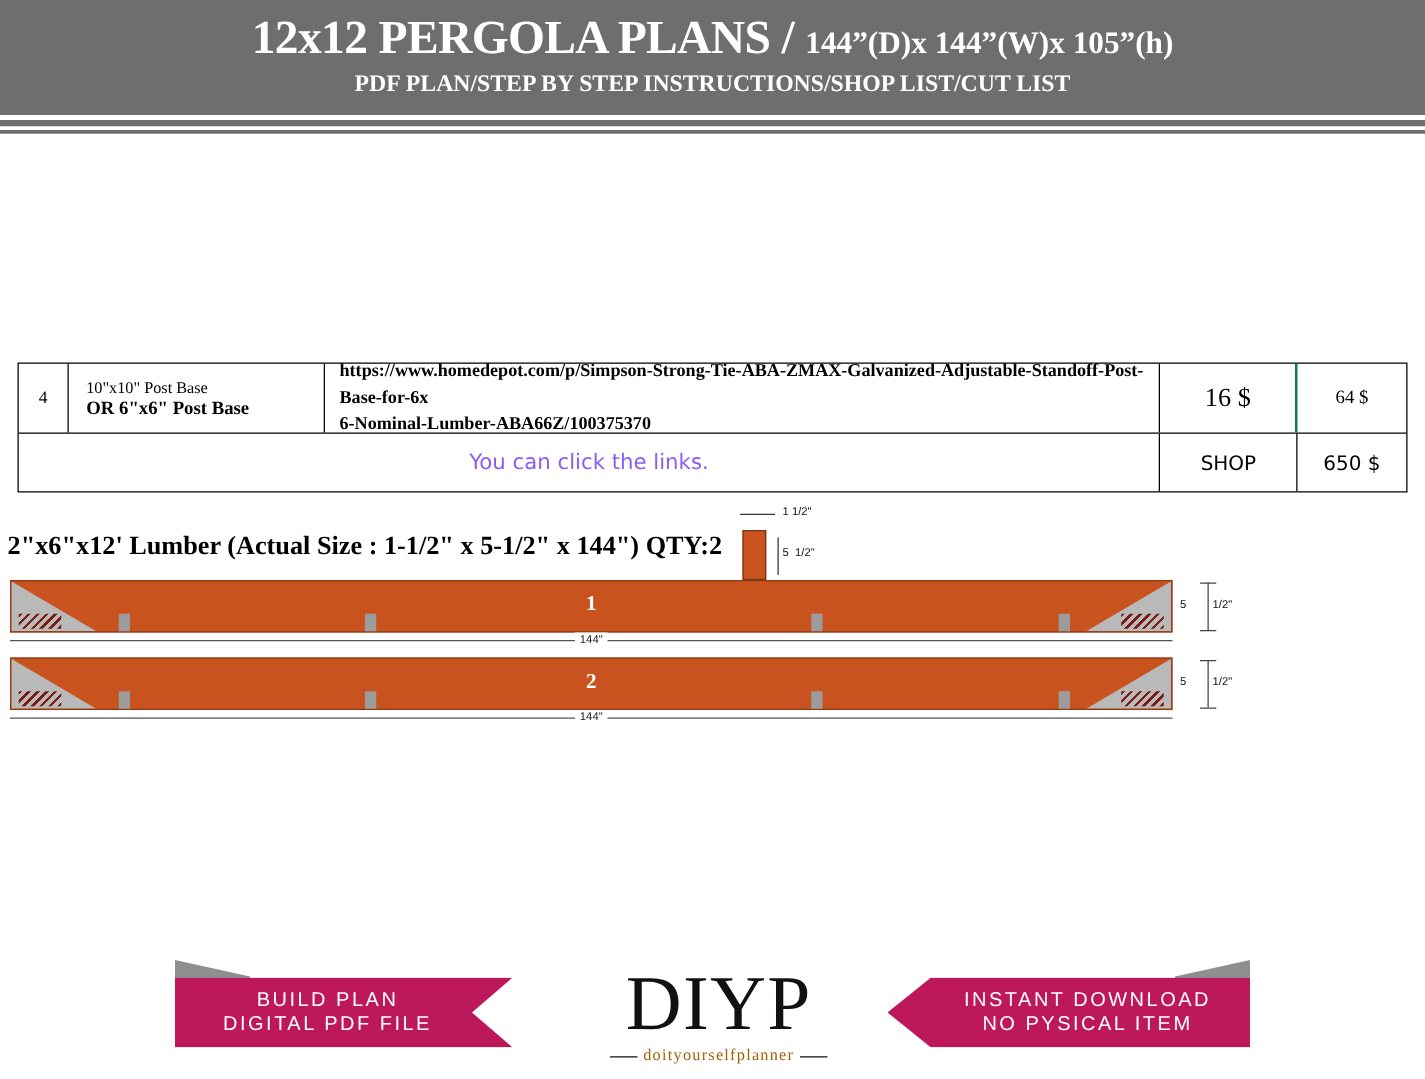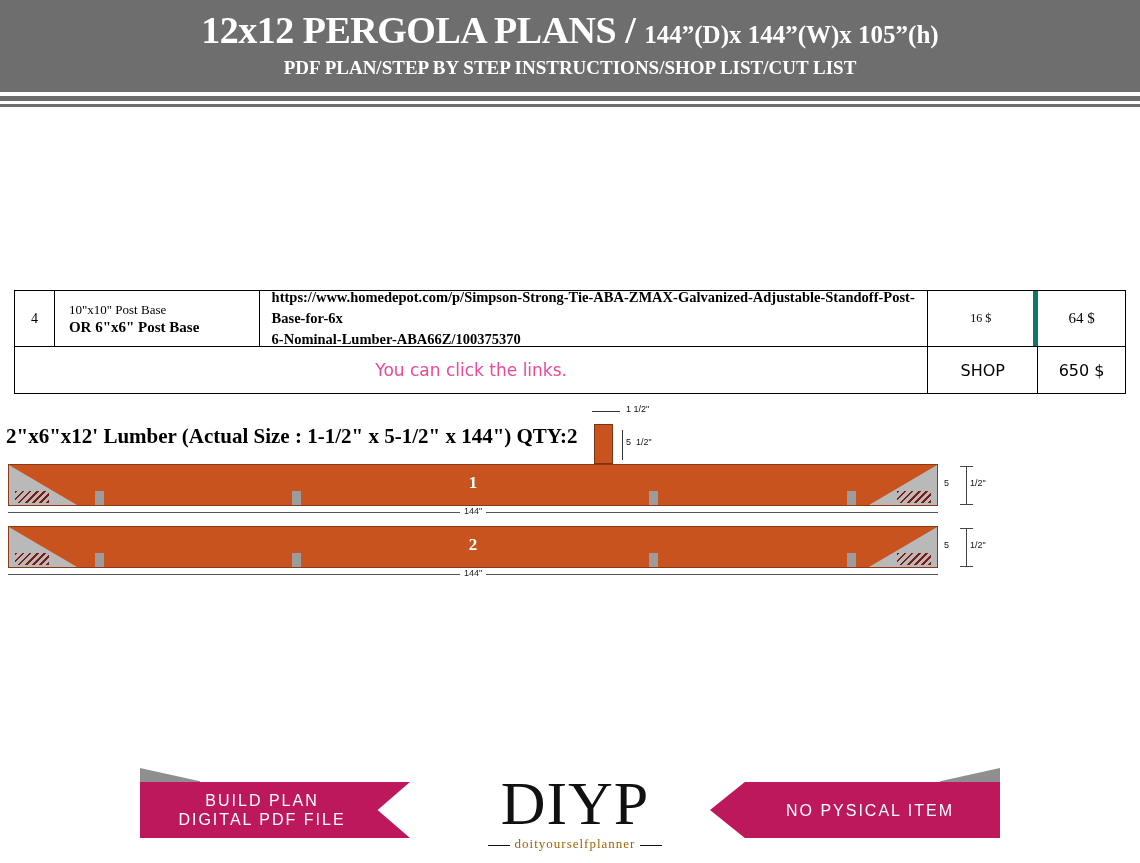--- a/index.html
+++ b/index.html
@@ -111,36 +111,36 @@
     padding-right: 6px;
   }
   .c-link span {
     font-size: 14.5px;
     font-weight: bold;
     line-height: 21px;
     word-break: break-all;
   }
   .c-price {
     width: 110px;
-    border-right: 5px solid #0f766e;
-    justify-content: center;
-    font-size: 12px;
+    border-right: 2px solid #0f766e;
+    justify-content: center;
+    font-size: 21px;
   }
   .c-total-price {
     width: 87px;
     justify-content: center;
     font-size: 15px;
   }
   .c-note {
     width: 915px;
     border-right: 1px solid #000;
     justify-content: center;
     font-family: "DejaVu Sans", sans-serif;
     font-size: 17px;
-    color: #ec4899;
+    color: #8b5cf6;
   }
   .c-total-label {
     width: 110px;
     border-right: 1px solid #000;
     justify-content: center;
     font-family: "DejaVu Sans", sans-serif;
     font-size: 16px;
   }
   .c-total-val {
     width: 87px;
@@ -491,20 +491,21 @@
 
 <div class="ribbon-tail tail-left"></div>
 <div class="ribbon-tail tail-right"></div>
 
 <div class="ribbon ribbon-left">
   <div>BUILD  PLAN</div>
   <div>DIGITAL  PDF  FILE</div>
 </div>
 
 <div class="ribbon ribbon-right">
+  <div>INSTANT  DOWNLOAD</div>
   <div>NO  PYSICAL  ITEM</div>
 </div>
 
 <div class="brand">
   <div class="brand-main">DIYP</div>
   <div class="brand-sub">
     <span class="dash-l"></span><span>doityourselfplanner</span><span class="dash-r"></span>
   </div>
 </div>
 

